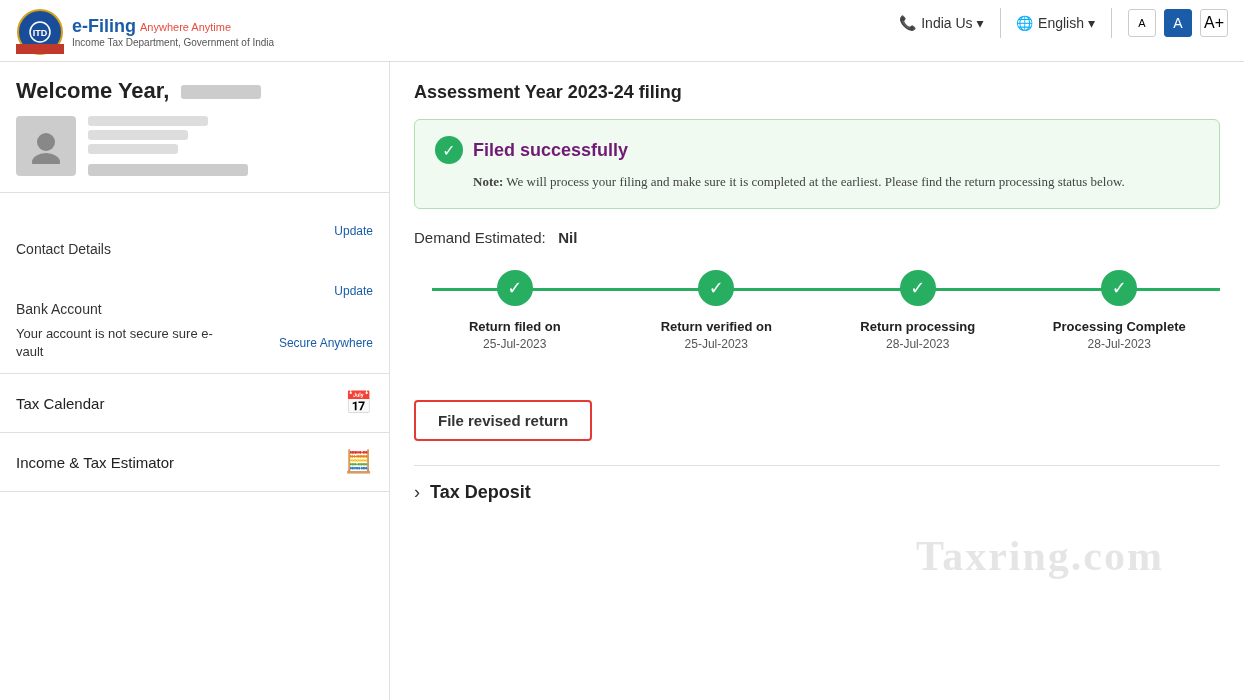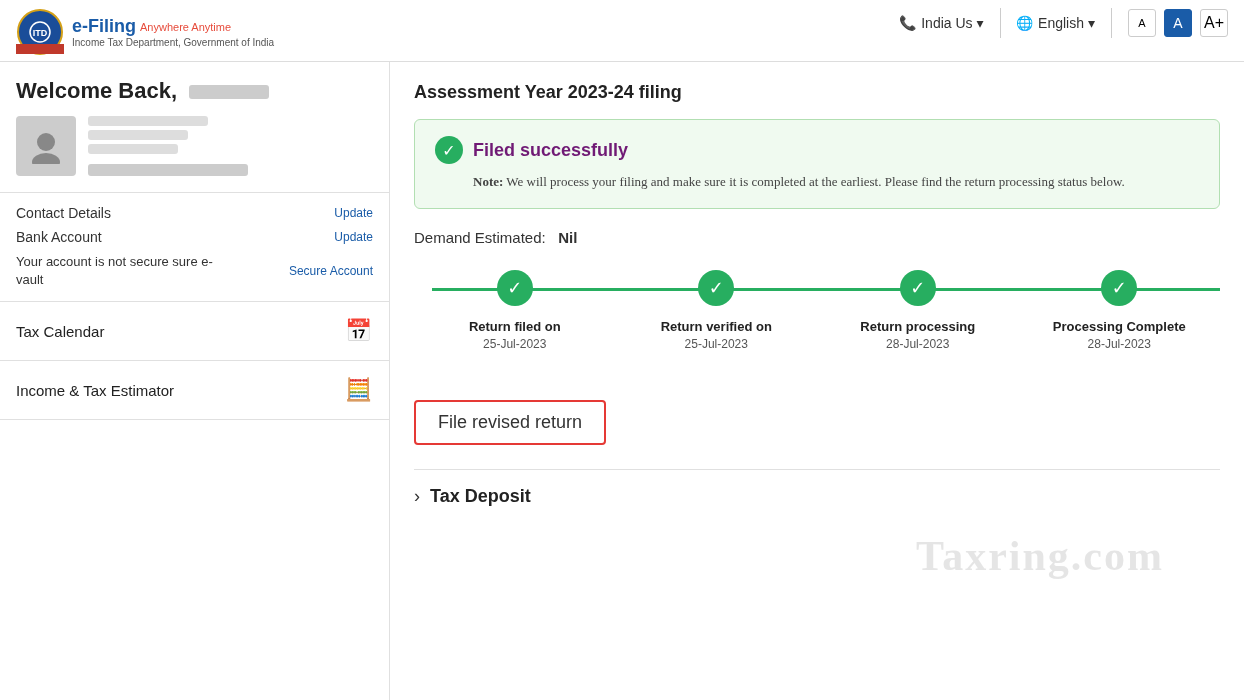--- a/index.html
+++ b/index.html
@@ -154,20 +154,21 @@
     }
     .sidebar-link-row {
       display: flex;
       justify-content: space-between;
       align-items: center;
       margin-bottom: 8px;
     }
     .sidebar-link-label {
       font-size: 14px;
       color: #333;
+      margin-top: 36px;
     }
     .sidebar-link-action {
       color: #1a5ca8;
       font-size: 12px;
       cursor: pointer;
       text-decoration: none;
     }
     .sidebar-secure {
       display: flex;
       justify-content: space-between;
@@ -308,25 +309,25 @@
       display: block;
       font-size: 13px;
       color: #222;
     }
 
     
     .file-revised-btn {
       border: 2px solid #e53935;
       background: #fff;
       color: #333;
-      font-size: 18px;
+      font-size: 15px;
       padding: 10px 22px;
       border-radius: 4px;
       cursor: pointer;
-      font-weight: 400;
+      font-weight: 700;
       margin-bottom: 24px;
     }
 
     
     .tax-deposit-section {
       border-top: 1px solid #e0e0e0;
       padding-top: 16px;
     }
     .tax-deposit-row {
       display: flex;
@@ -403,21 +404,21 @@
       </button>
     </div>
   </div>
 </div>
 
 <div class="main-layout">
 
   <div class="sidebar">
     <div class="welcome-section">
       <div class="welcome-title">
-        <span>Welcome Back,</span>
+        <span>Welcome Year,</span>
         <span style="display:inline-block;width:80px;height:14px;background:#ccc;border-radius:3px;vertical-align:middle;margin-left:6px;"></span>
       </div>
       <div class="user-profile">
         <div class="avatar">
           <svg width="36" height="36" viewBox="0 0 36 36">
             <circle cx="18" cy="14" r="9" fill="#888"></circle>
             <ellipse cx="18" cy="34" rx="14" ry="9" fill="#888"></ellipse>
           </svg>
         </div>
         <div class="user-info">
@@ -435,21 +436,21 @@
       <div class="sidebar-link-row">
         <span class="sidebar-link-label">Contact Details</span>
         <a class="sidebar-link-action">Update</a>
       </div>
       <div class="sidebar-link-row">
         <span class="sidebar-link-label">Bank Account</span>
         <a class="sidebar-link-action">Update</a>
       </div>
       <div class="sidebar-secure">
         <span class="sidebar-secure-text" style="max-width:200px;">Your account is not secure sure e-vault</span>
-        <a class="sidebar-link-action">Secure Account</a>
+        <a class="sidebar-link-action">Secure Anywhere</a>
       </div>
     </div>
 
     <div class="sidebar-widget">
       <span class="sidebar-widget-label">Tax Calendar</span>
       <span class="widget-icon">📅</span>
     </div>
 
     <div class="sidebar-widget">
       <span class="sidebar-widget-label">Income &amp; Tax Estimator</span>

